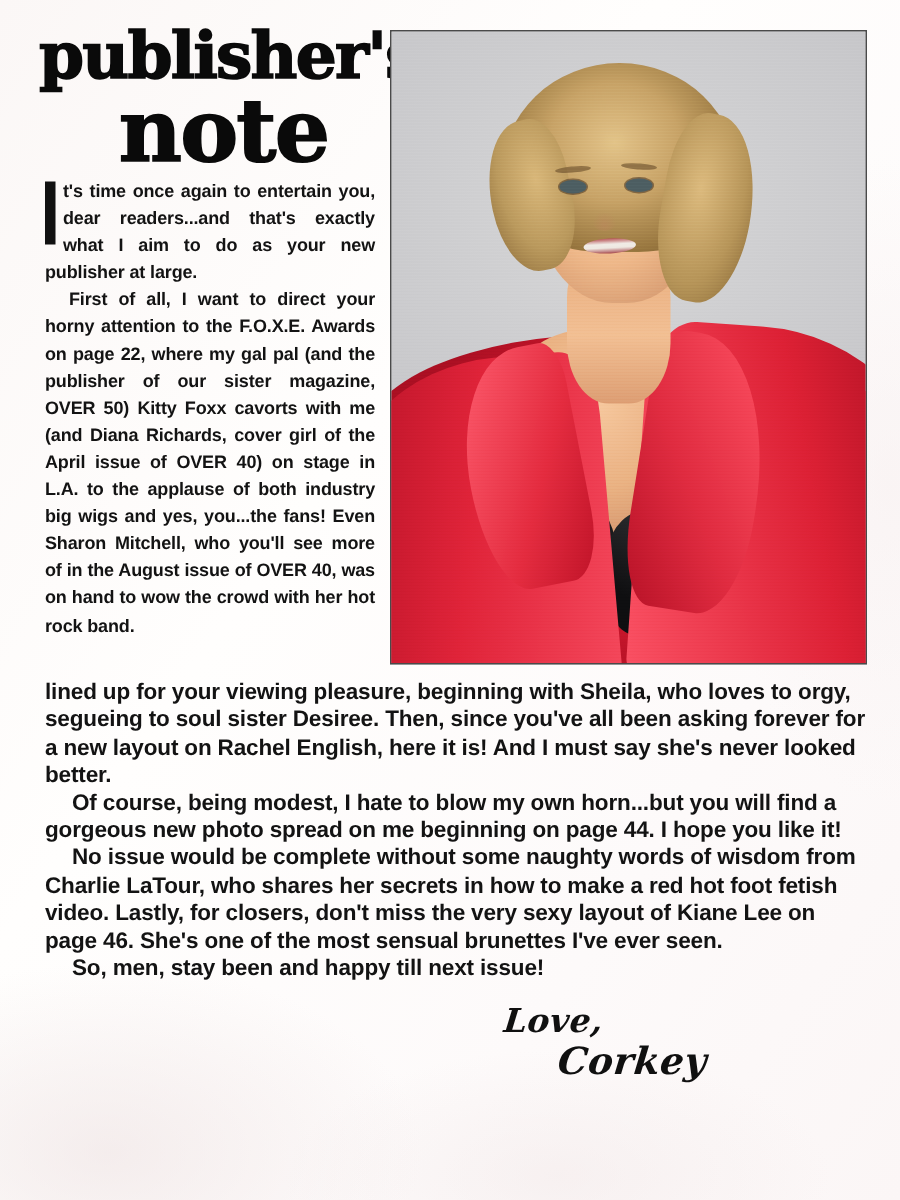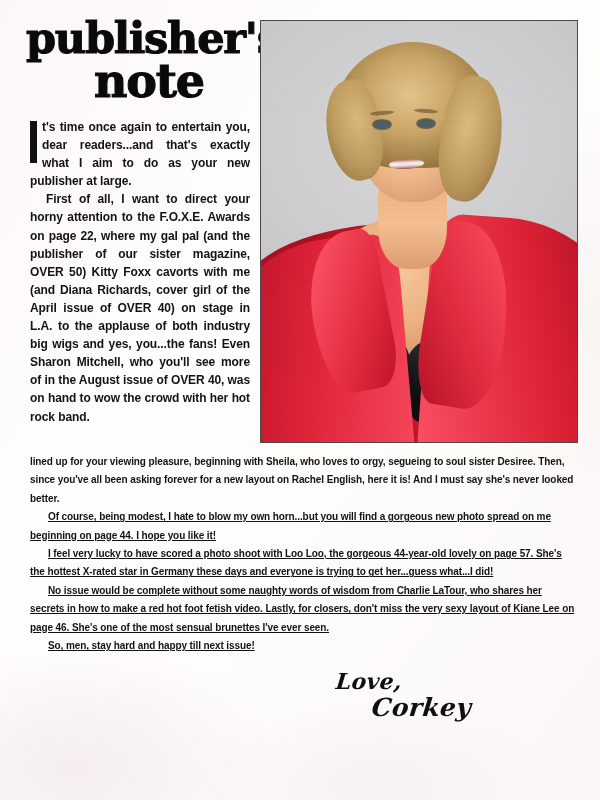--- a/index.html
+++ b/index.html
@@ -52,21 +52,21 @@
     color: #0a0a0a;
     letter-spacing: -1.2px;
     line-height: .94;
     -webkit-text-stroke: 1.1px #0a0a0a;
   }
   #title-line-1 {
     font-size: 43px;
     text-align: left;
   }
   #title-line-2 {
-    font-size: 46px;
+    font-size: 58px;
     text-align: center;
     padding-left: 26px;
     margin-top: 2px;
   }
 
   
   #photo-frame {
     position: absolute;
     left: 260px;
     top: 20px;
@@ -297,27 +297,27 @@
     width: 7px;
     height: 42px;
     background: #111;
     margin: 3px 5px 0 0;
   }
 
   #col-wide {
     left: 30px;
     top: 453px;
     width: 548px;
-    font-size: 10px;
+    font-size: 15px;
     line-height: 18.4px;
     text-align: left;
     letter-spacing: -.1px;
   }
   #col-wide p { margin: 0; }
-  #col-wide p + p { text-indent: 18px; text-decoration: underline; }
+  #col-wide p + p { text-indent: 18px; }
 
   
   #signature {
     position: absolute;
     left: 336px;
     top: 668px;
     z-index: 3;
     color: #101010;
     font-family: "DejaVu Serif", "Liberation Serif", serif;
     font-style: italic;
@@ -374,23 +374,22 @@
 
   <div class="copy" id="col-narrow">
     <div id="dropcap"></div>
     <p>t's time once again to entertain you, dear readers...and that's exactly what I aim to do as your new publisher at large.</p>
     <p>First of all, I want to direct your horny attention to the F.O.X.E. Awards on page 22, where my gal pal (and the publisher of our sister magazine, OVER 50) Kitty Foxx cavorts with me (and Diana Richards, cover girl of the April issue of OVER 40) on stage in L.A. to the applause of both industry big wigs and yes, you...the fans! Even Sharon Mitchell, who you'll see more of in the August issue of OVER 40, was on hand to wow the crowd with her hot rock band.</p>
   </div>
 
   <div class="copy" id="col-wide">
     <p>lined up for your viewing pleasure, beginning with Sheila, who loves to orgy, segueing to soul sister Desiree.  Then, since you've all been asking forever for a new layout on Rachel English, here it is!  And I must say she's never looked better.</p>
     <p>Of course, being modest, I hate to blow my own horn...but you will find a gorgeous new photo spread on me beginning on page 44. I hope you like it!</p>
-    <p>I feel very lucky to have scored a photo shoot with Loo Loo, the gorgeous 44-year-old lovely on page 57.  She's the hottest X-rated star in Germany these days and everyone is trying to get her...guess what...I did!</p>
     <p>No issue would be complete without some naughty words of wisdom from Charlie LaTour, who shares her secrets in how to make a red hot foot fetish video. Lastly, for closers, don't miss the very sexy layout of Kiane Lee on page 46.  She's one of the most sensual brunettes I've ever seen.</p>
-    <p>So, men, stay hard and happy till next issue!</p>
+    <p>So, men, stay been and happy till next issue!</p>
   </div>
 
   <div id="signature">
     <div id="sig-love">Love,</div>
     <div id="sig-name">Corkey</div>
   </div>
 
 </div>
 
 </body></html>

